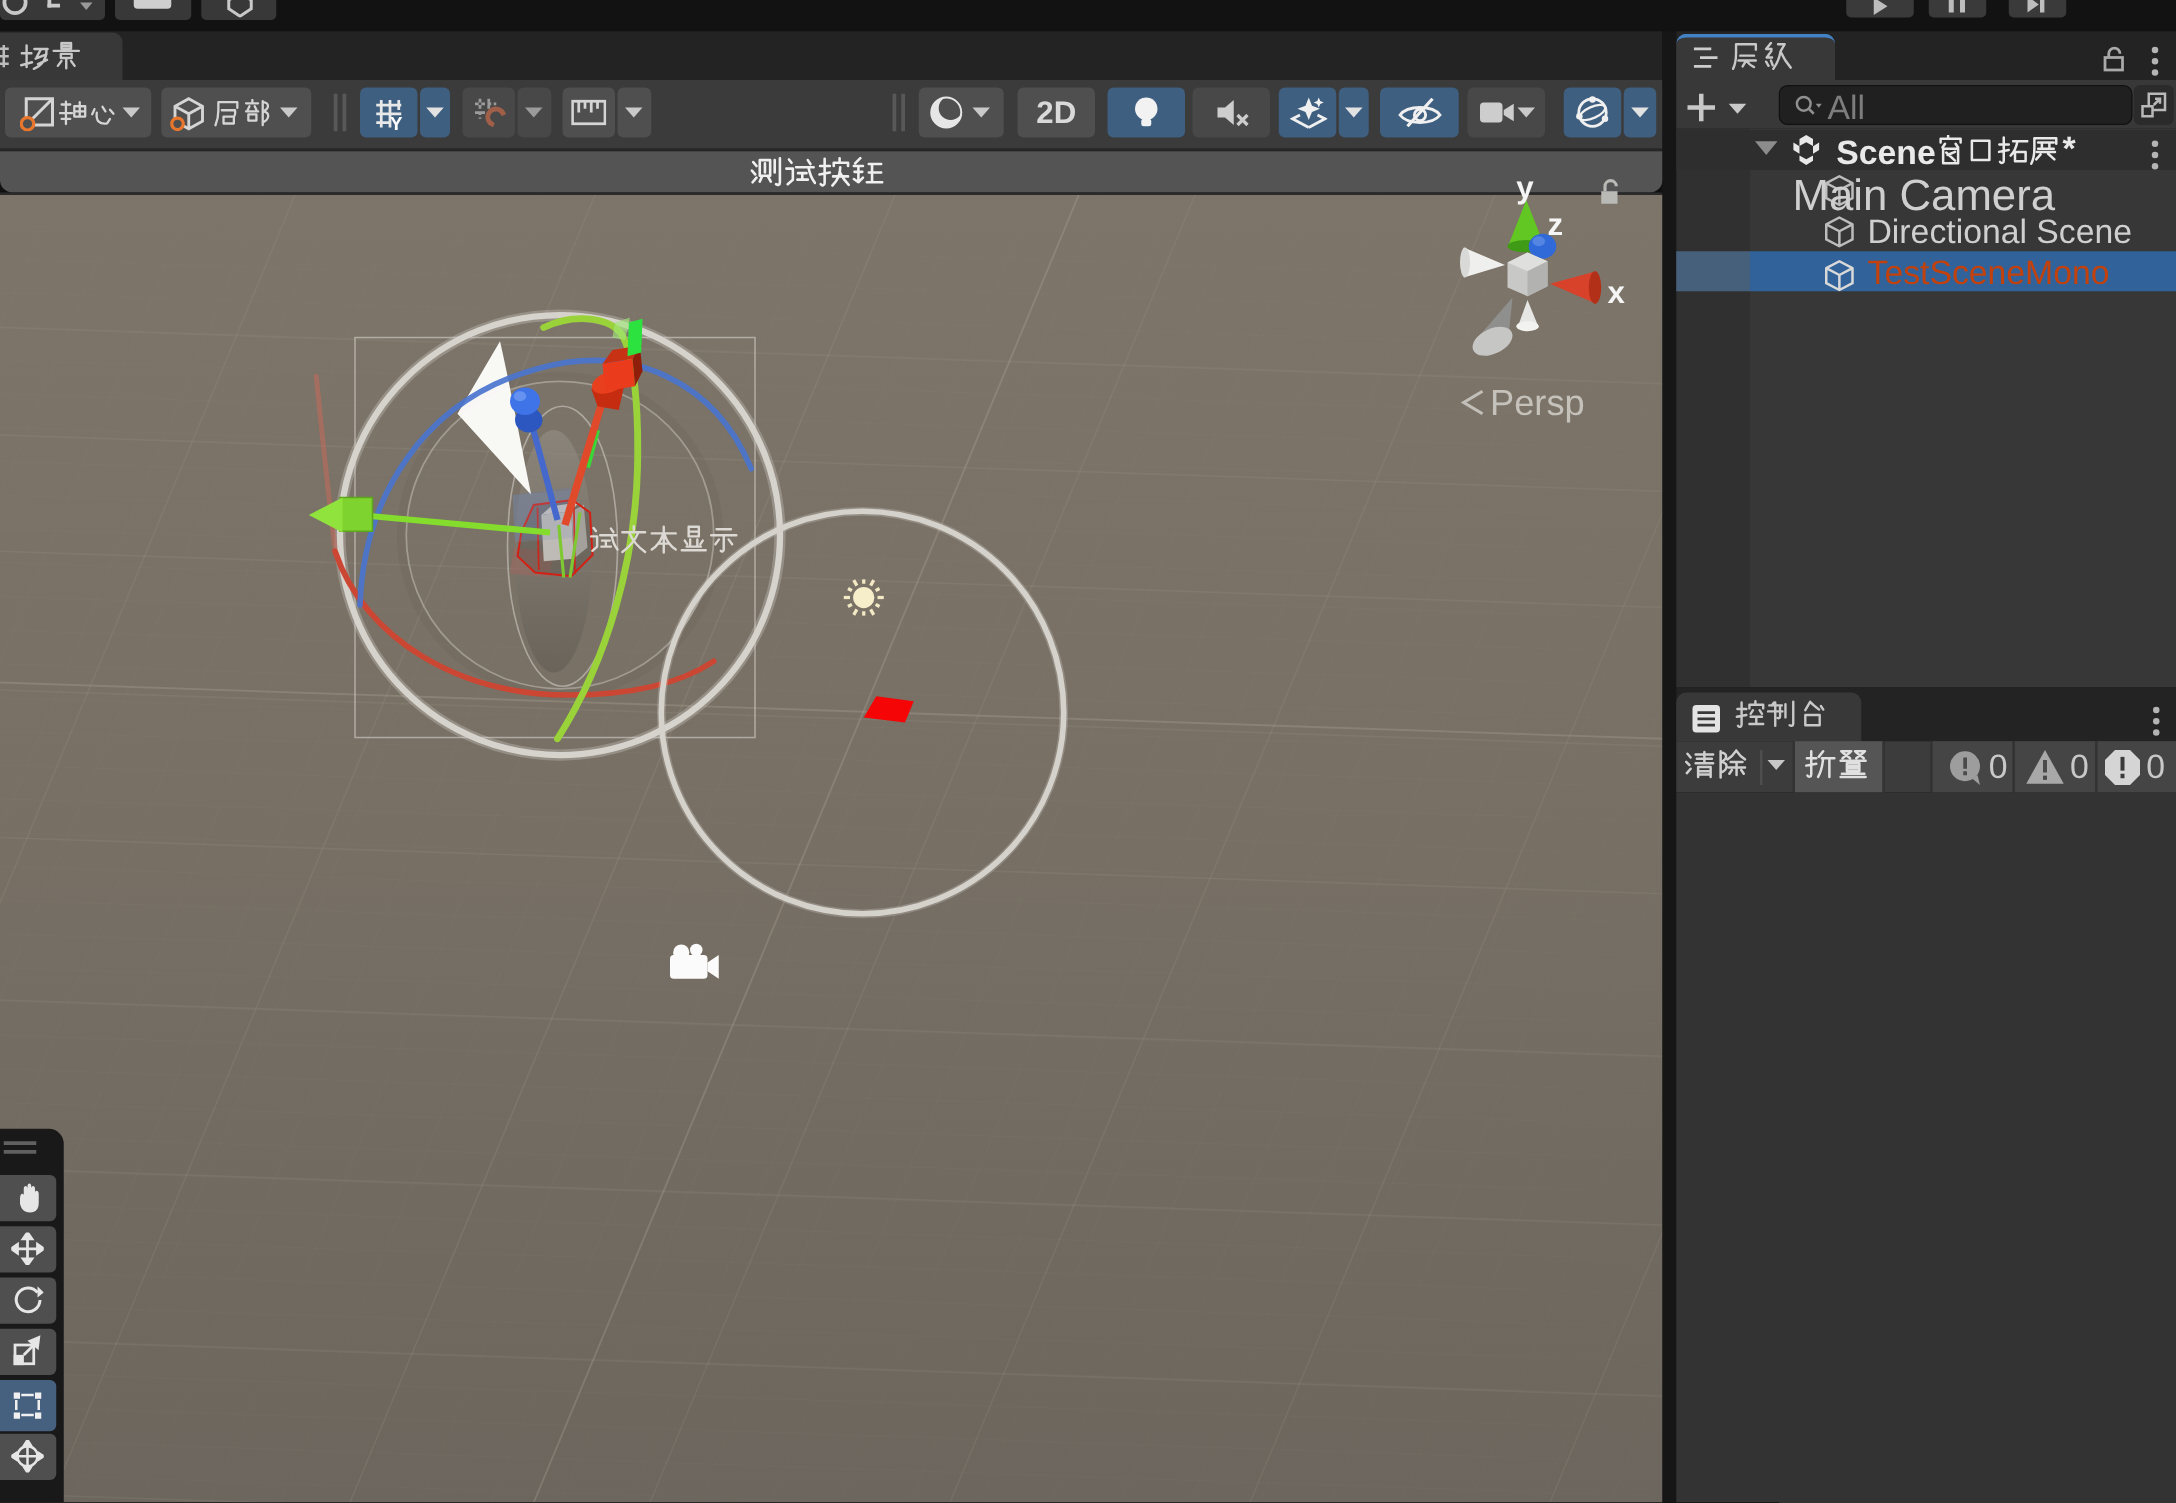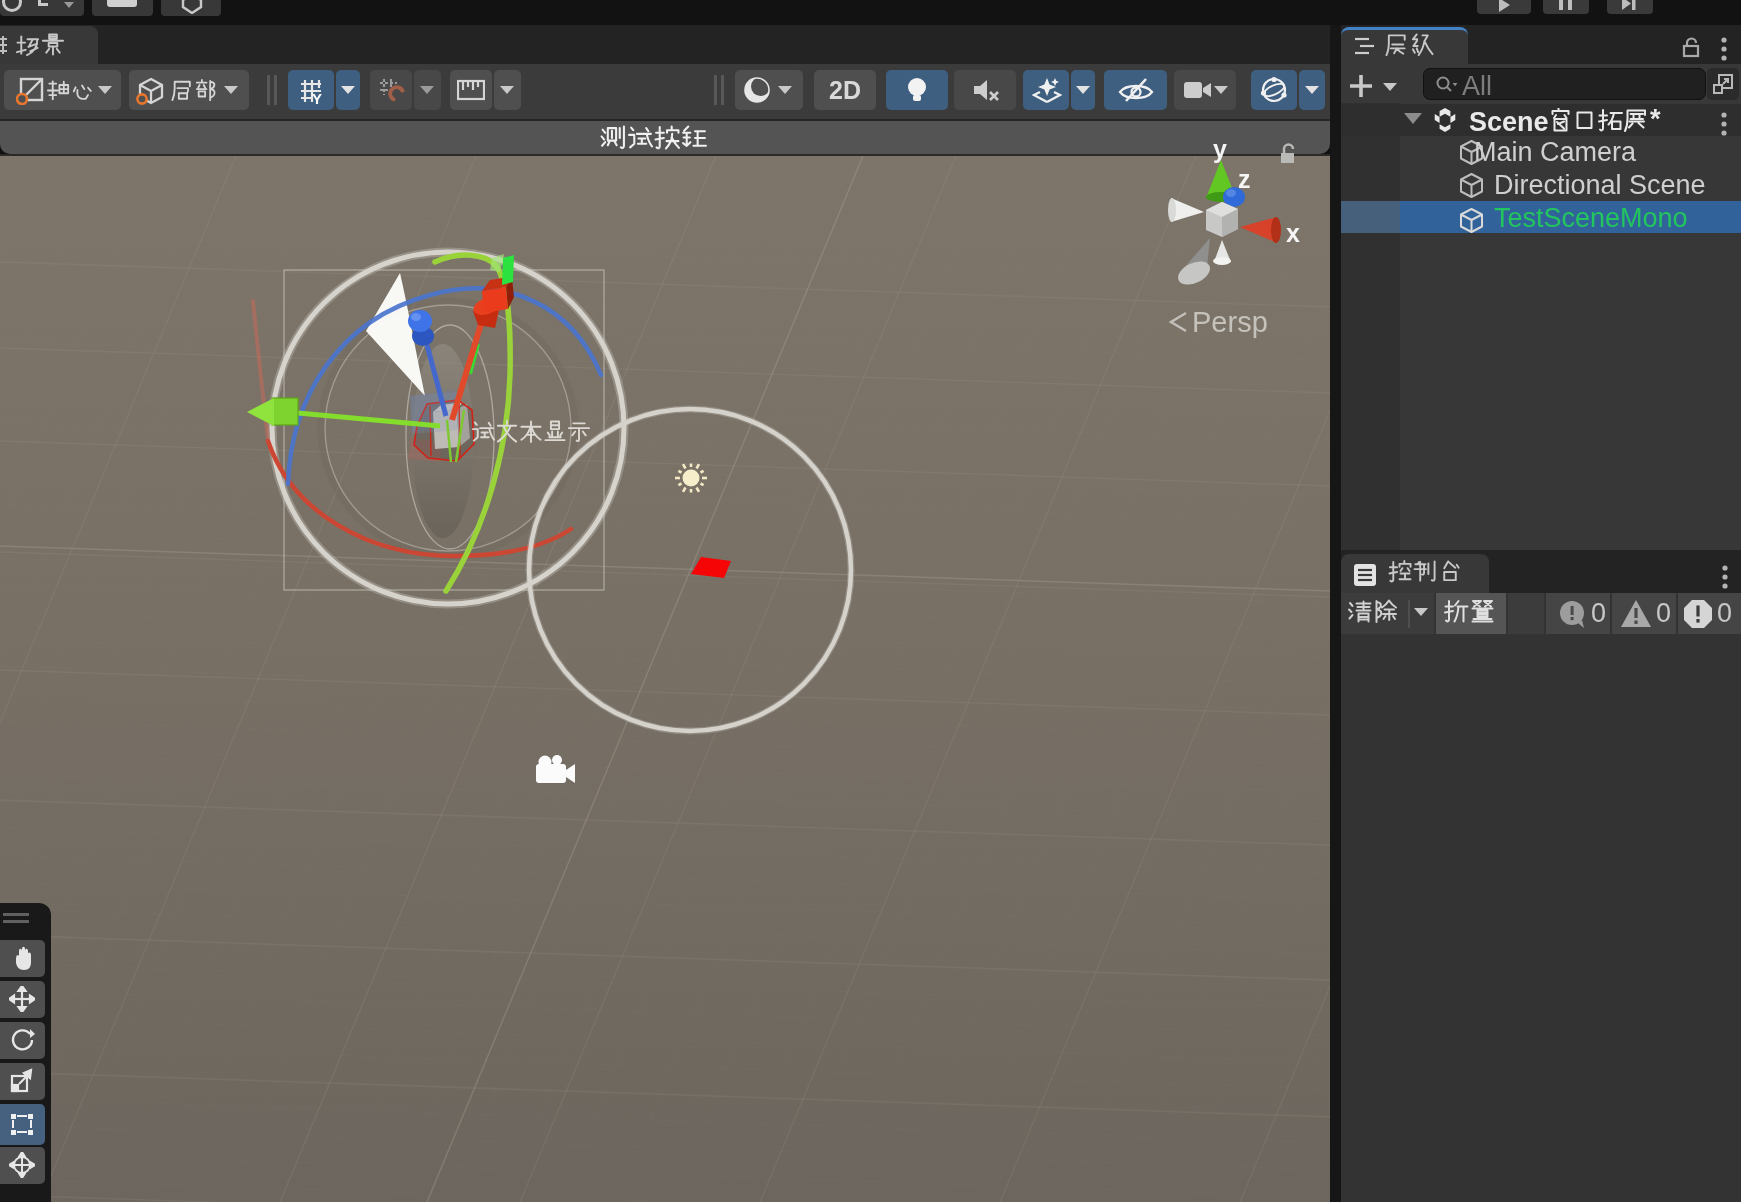--- a/index.html
+++ b/index.html
@@ -592,31 +592,31 @@
   </span>
 <div class="abs" style="left:1650px;top:104px;font-size:27px;font-weight:bold;color:#e9e9e9">*</div>
 <svg class="abs" style="left:1719px;top:112px" width="10" height="24">
     <circle cx="5" cy="3" r="2.6" fill="#b4b4b4"></circle>
     <circle cx="5" cy="12" r="2.6" fill="#b4b4b4"></circle>
     <circle cx="5" cy="21" r="2.6" fill="#b4b4b4"></circle>
   </svg>
 <svg class="abs" style="left:1458px;top:139px" width="27" height="27" viewBox="0 0 27 27">
     <path d="M13.5 2 L24 7.5 V19.5 L13.5 25 L3 19.5 V7.5 Z M3 7.5 L13.5 13 L24 7.5 M13.5 13 V25" fill="none" stroke="#bcbcbc" stroke-width="2.0" stroke-linejoin="round"></path>
   </svg>
-<div class="abs" style="left:1474px;top:137px;font-size:27px;color:#cfcfcf">Main Camera</div>
+<div class="abs" style="left:1434px;top:137px;font-size:35px;color:#cfcfcf">Main Camera</div>
 <svg class="abs" style="left:1458px;top:171.5px" width="27" height="27" viewBox="0 0 27 27">
     <path d="M13.5 2 L24 7.5 V19.5 L13.5 25 L3 19.5 V7.5 Z M3 7.5 L13.5 13 L24 7.5 M13.5 13 V25" fill="none" stroke="#bcbcbc" stroke-width="2.0" stroke-linejoin="round"></path>
   </svg>
 <div class="abs" style="left:1494px;top:169.5px;font-size:27px;color:#cfcfcf">Directional Scene</div>
 <div class="abs" style="left:1341px;top:201px;width:59px;height:32px;background:#46607c"></div>
 <div class="abs" style="left:1400px;top:201px;width:341px;height:32px;background:#31639a"></div>
 <svg class="abs" style="left:1458px;top:207px" width="27" height="27" viewBox="0 0 27 27">
     <path d="M13.5 2 L24 7.5 V19.5 L13.5 25 L3 19.5 V7.5 Z M3 7.5 L13.5 13 L24 7.5 M13.5 13 V25" fill="none" stroke="#d9d9d9" stroke-width="2.0" stroke-linejoin="round"></path>
   </svg>
-<div class="abs" style="left:1494px;top:203px;font-size:27px;color:#22c55e">TestSceneMono</div>
+<div class="abs" style="left:1494px;top:203px;font-size:27px;color:#c2410c">TestSceneMono</div>
 <div class="abs" style="left:1341px;top:550px;width:400px;height:43px;background:#232323"></div>
 <div class="abs" style="left:1341px;top:554px;width:148px;height:39px;background:#383838;border-radius:8px 8px 0 0"></div>
 <svg class="abs" style="left:1352px;top:562px" width="26" height="26">
     <rect x="2" y="2" width="22" height="22" rx="3" fill="#e3e3e3"></rect>
     <g stroke="#383838" stroke-width="2.2">
       <line x1="6" y1="8" x2="20" y2="8"></line>
       <line x1="6" y1="13" x2="20" y2="13"></line>
       <line x1="6" y1="18" x2="20" y2="18"></line>
     </g>
   </svg>

